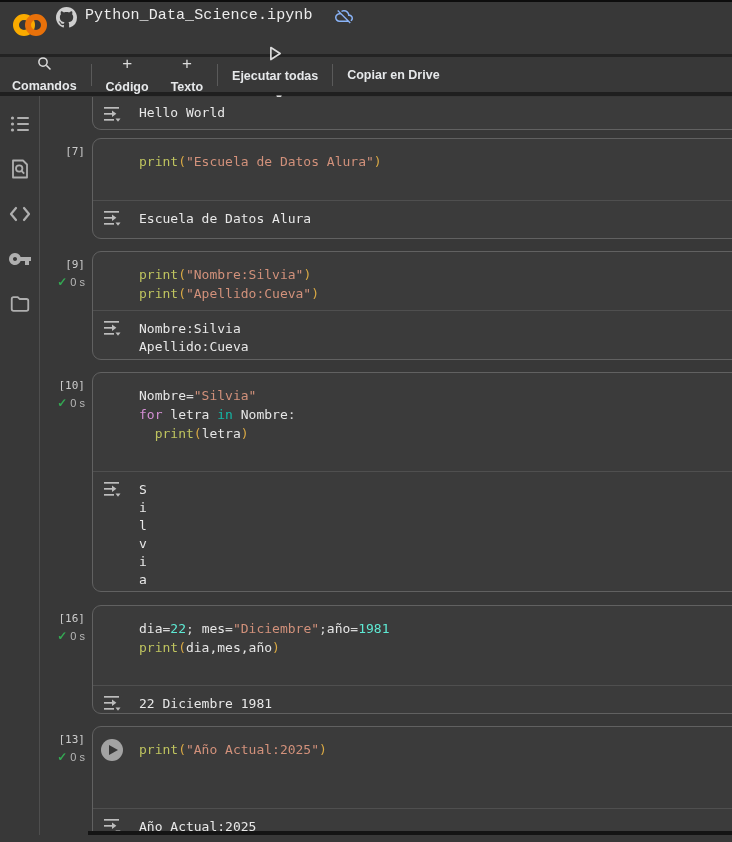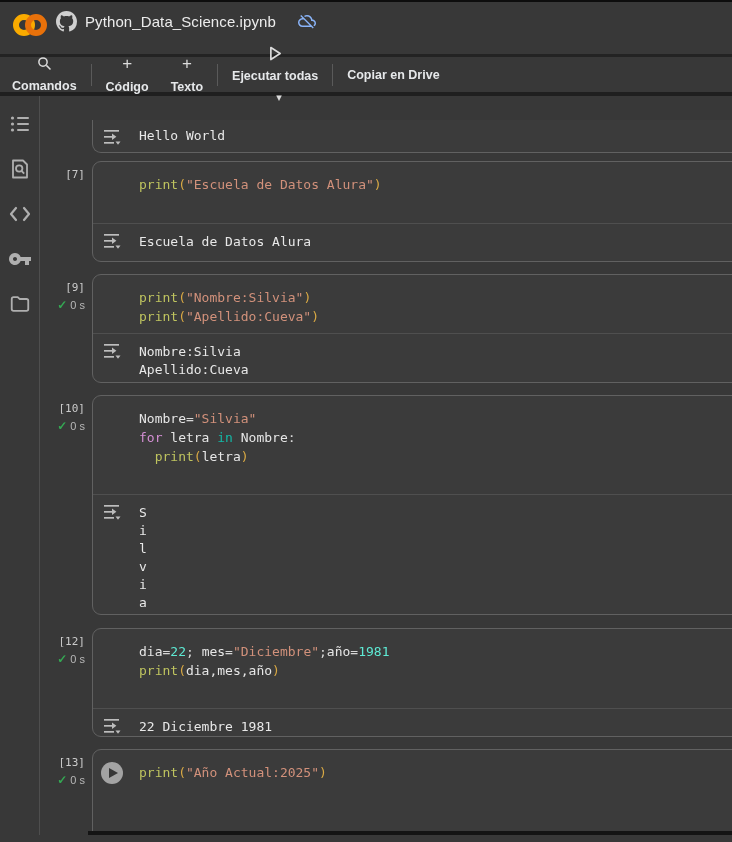--- a/index.html
+++ b/index.html
@@ -11,42 +11,42 @@
   }
   .top-strip { height:2px; background:#0d0d0d; }
 
   
   .header { height:55px; border-bottom:3px solid #232323; display:flex; align-items:stretch; }
   .logo { position:absolute; left:13px; top:13px; width:34px; height:24px; cursor:pointer; }
   .ring { position:absolute; top:1px; width:22px; height:22px; border-radius:50%; }
   .ring.left  { left:0; border:6px solid #F9AB00; }
   .ring.right { right:0; border:6px solid #E8710A; }
   .header-main { margin-left:56px; display:flex; flex-direction:column; justify-content:flex-start; padding-top:5px; }
-  .title-row { display:flex; align-items:center; height:28px; gap:8px; }
+  .title-row { display:flex; align-items:flex-start; height:28px; gap:8px;font-family:Liberation Mono, monospace; }
   .gh-icon { width:21px; height:21px; display:inline-flex; }
   .nb-title { font-size:15px; color:#ececec; letter-spacing:0.1px; }
   .save-link { display:flex; align-items:center; gap:6px; margin-left:14px; cursor:pointer; }
   .save-link span { font-size:12.5px; font-weight:700; color:#8ab4f8; }
   .menu-row { display:flex; align-items:center; height:22px; padding-left:14px; gap:22px; }
   .menu-item { font-size:12.5px; font-weight:700; color:#e6e8ea; cursor:pointer; white-space:nowrap; }
 
   
   .toolbar { height:39px; border-bottom:4px solid #1f1f1f; display:flex; align-items:center; padding-left:12px; }
   .tb-group { display:flex; align-items:center; gap:8px; cursor:pointer;flex-direction:column; }
   .tb-label { font-size:12.5px; font-weight:700; color:#e6e8ea; white-space:nowrap; }
   .tb-plus { font-size:17px; font-weight:400; color:#dcdcdc; line-height:1; }
   .tb-divider { width:1px; height:22px; background:#5a5a5a; margin:0 14px; }
   .tb-caret { font-size:11px; color:#dcdcdc; margin-left:8px; }
 
   
   .main { display:flex; height:739px; }
   .sidebar { width:40px; border-right:1px solid #4e4e4e; display:flex; flex-direction:column; align-items:center; padding-top:16px; gap:21px; }
   .sb-icon { width:24px; height:24px; display:flex; align-items:center; justify-content:center; cursor:pointer; opacity:0.85; }
 
-  .notebook { position:relative; flex:1; overflow:hidden; padding-top:16px;margin-top:8px; }
+  .notebook { position:relative; flex:1; overflow:hidden; padding-top:1px; }
 
   
   .cell, .partial-cell {
     position:relative; margin-left:52px; margin-right:-12px;
     background:#3b3b3b; border:1px solid #616161; border-radius:9px;
   }
   .partial-cell { border-top:none; border-radius:0 0 9px 9px; height:33px; margin-bottom:8px; }
   .code-area { position:relative; height:var(--code-h); padding:13px 8px 0 46px; }
   .code-line { font-family:"DejaVu Sans Mono", monospace; font-size:13px; line-height:19px; white-space:pre; }
   .tok-p { color:#e6e6e6; } .tok-k { color:#d48fd4; } .tok-i { color:#14b8a6; }
@@ -274,21 +274,21 @@
                 <div class="output-line">l</div>
                 <div class="output-line">v</div>
                 <div class="output-line">i</div>
                 <div class="output-line">a</div>
               </div>
     </div>
   </div>
 
   <div class="cell" style="margin-bottom: 12px;">
     <div class="gutter">
-      <div class="exec-label">[12]</div>
+      <div class="exec-label">[16]</div>
       <div class="exec-status">
         <span class="exec-check">✓</span>
         <span class="exec-time">0 s</span>
       </div>
     </div>
     <div class="code-area" style="--code-h: 79px;">
       <div class="code-lines">
                 <div class="code-line"><span class="tok-p">dia</span><span class="tok-o">=</span><span class="tok-n">22</span><span class="tok-o">; </span><span class="tok-p">mes</span><span class="tok-o">=</span><span class="tok-s">"Diciembre"</span><span class="tok-o">;</span><span class="tok-p">año</span><span class="tok-o">=</span><span class="tok-n">1981</span></div>
                 <div class="code-line"><span class="tok-f">print</span><span class="tok-b">(</span><span class="tok-p">dia,mes,año</span><span class="tok-b">)</span></div>
               </div>

